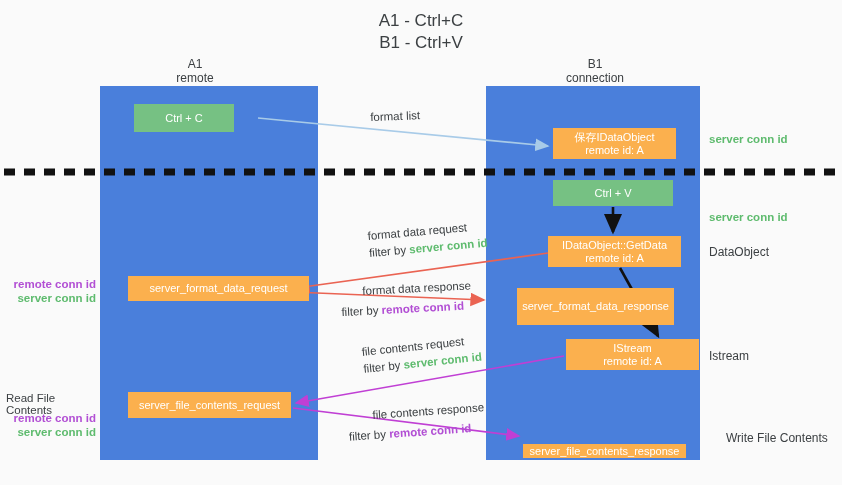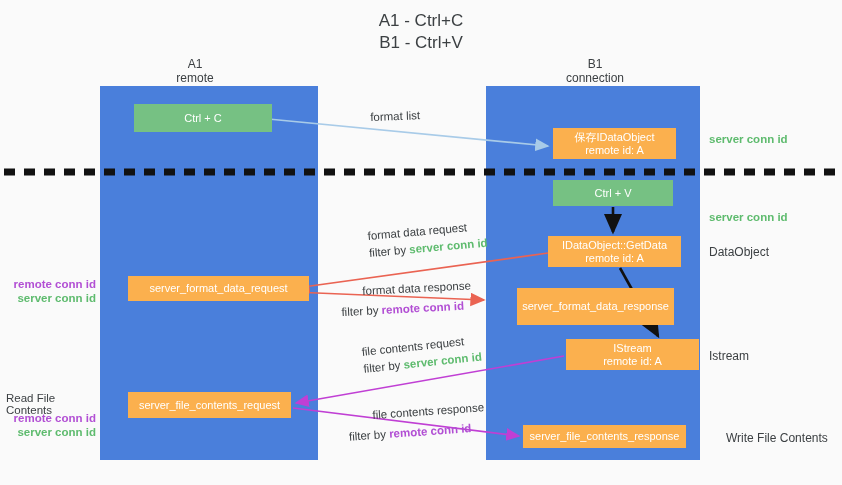--- a/index.html
+++ b/index.html
@@ -39,29 +39,29 @@
     box-sizing:border-box;
     display:flex;flex-direction:column;
     align-items:center;justify-content:center;
     color:#ffffff;font-size:11px;line-height:13px;
     text-align:center;
   }
   .box.green{background:#76c183;}
   .box.orange{background:#fbb04e;}
   .box .l2{font-size:11px;line-height:13px;}
 
-  #box-ctrlc{left:134px;top:104px;width:138px;height:28px;}
+  #box-ctrlc{left:134px;top:104px;width:100px;height:28px;}
   #box-save-idataobject{left:553px;top:128px;width:123px;height:31px;}
   #box-ctrlv{left:553px;top:180px;width:120px;height:26px;}
   #box-getdata{left:548px;top:236px;width:133px;height:31px;}
   #box-fmt-req{left:128px;top:276px;width:181px;height:25px;}
   #box-fmt-resp{left:489px;top:288px;width:157px;height:37px;margin-left:28px;}
   #box-istream{left:566px;top:339px;width:133px;height:31px;}
   #box-file-req{left:128px;top:392px;width:163px;height:26px;}
-  #box-file-resp{left:523px;top:425px;width:163px;height:23px;}
+  #box-file-resp{left:523px;top:444px;width:163px;height:14px;}
 
   
   .note{font-size:11.5px;line-height:14px;white-space:pre-line;}
   .green-txt{color:#5ebb6e;font-weight:bold;}
   .purple-txt{color:#b24fd4;font-weight:bold;}
   .dark-txt{color:#3c4043;}
 
   #note-serverconn-1{left:709px;top:132px;}
   #note-serverconn-2{left:709px;top:210px;}
   #note-dataobject{left:709px;top:245px;font-size:12px;}

